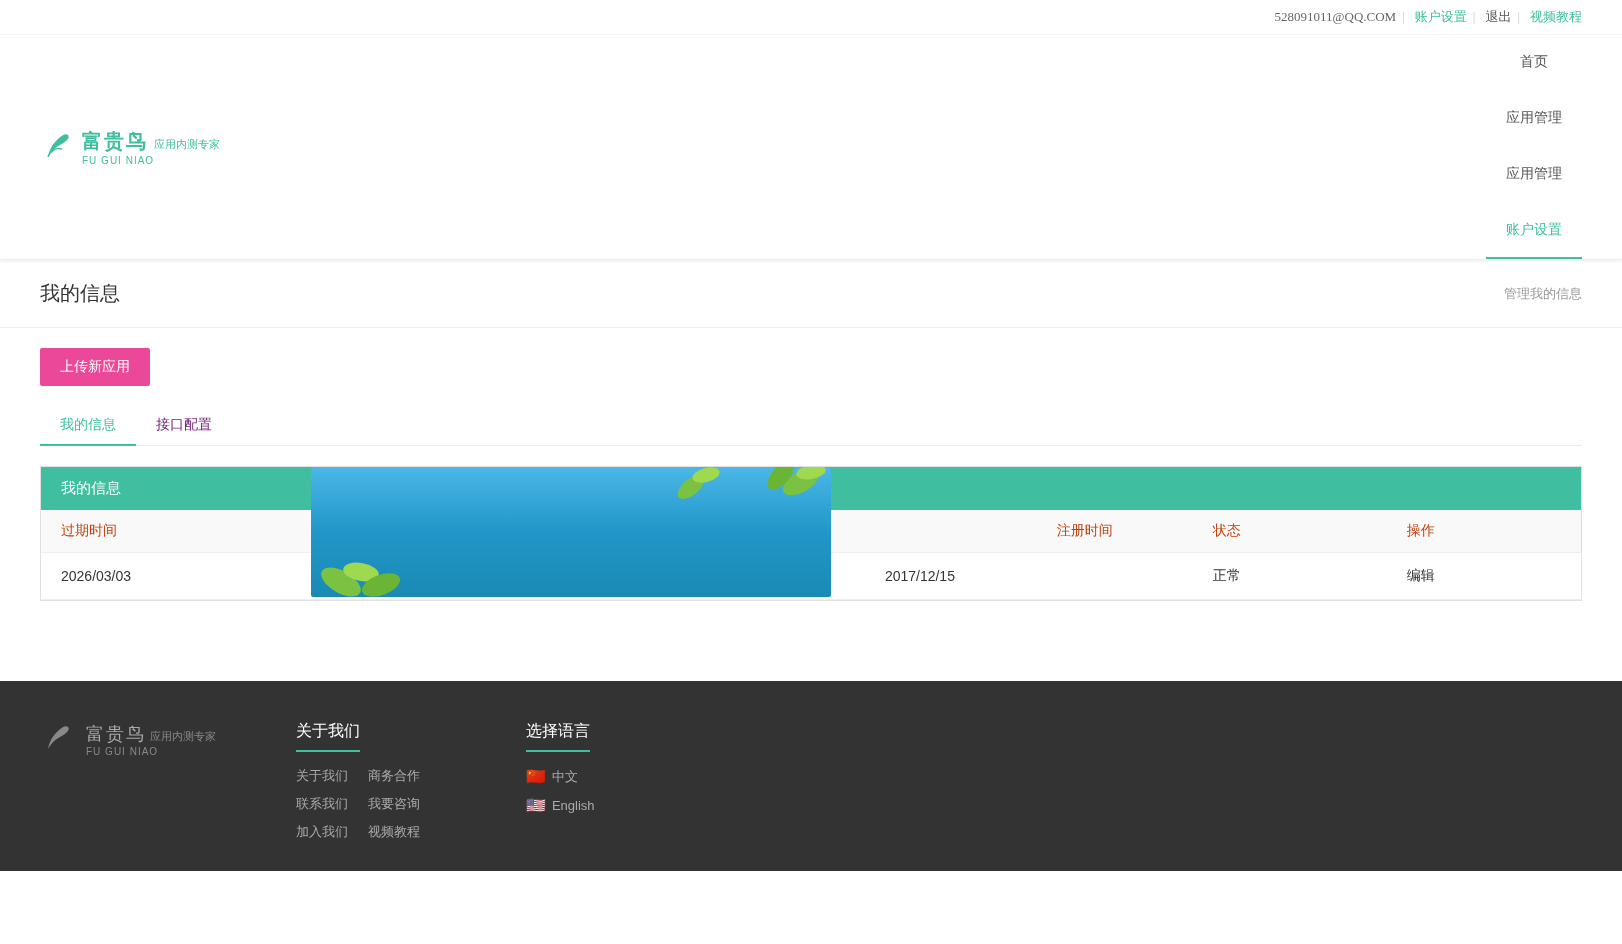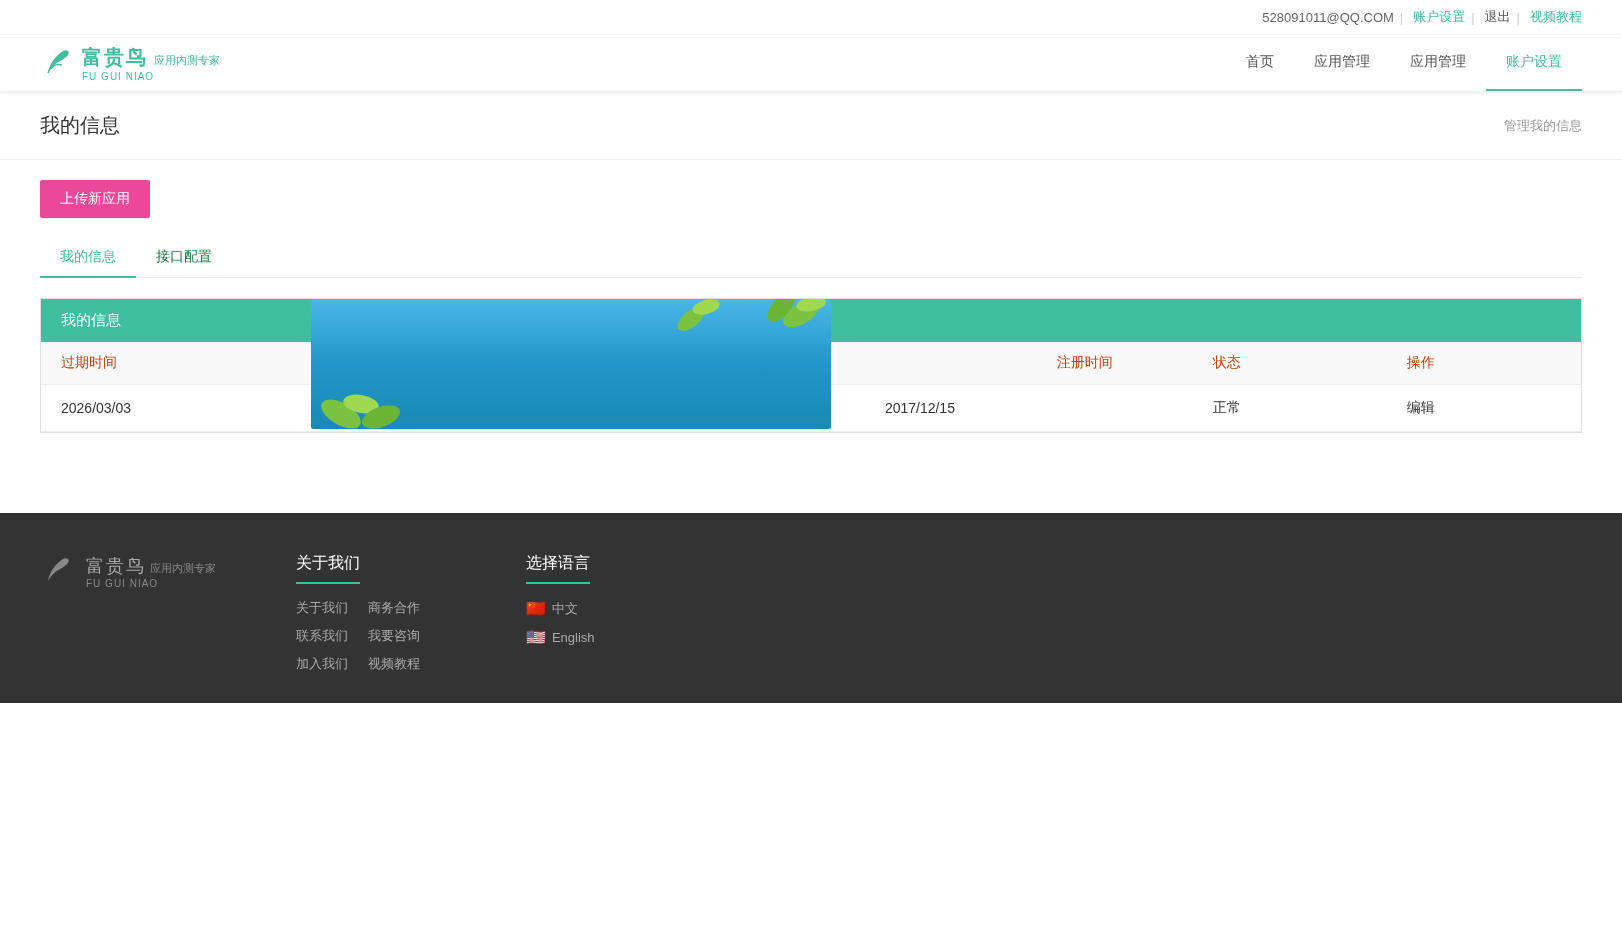--- a/index.html
+++ b/index.html
@@ -29,20 +29,21 @@
       display: flex;
       justify-content: flex-end;
       align-items: center;
       padding: 8px 40px;
       font-size: 13px;
       color: #666;
       border-bottom: 1px solid #f5f5f5;
     }
     .top-user-bar span, .top-user-bar a {
       margin-left: 4px;
+      font-family: Liberation Serif, serif;
     }
     .top-user-bar a {
       color: #3fbf9f;
       cursor: pointer;
       text-decoration: none;
     }
     .top-user-bar .pipe {
       color: #ccc;
       margin: 0 6px;
     }
@@ -56,20 +57,21 @@
     .logo-wrap {
       display: flex;
       align-items: center;
       margin-right: 60px;
     }
     .nav-links {
       display: flex;
       align-items: center;
       gap: 0;
       margin-left: auto;
+      flex-direction: column;
     }
     .nav-link {
       padding: 18px 20px;
       color: #555;
       cursor: pointer;
       font-size: 14px;
       border-bottom: 2px solid transparent;
       white-space: nowrap;
     }
     .nav-link.active {
@@ -113,21 +115,21 @@
     
     .tabs {
       display: flex;
       border-bottom: 1px solid #eee;
       margin-bottom: 0;
     }
     .tab {
       padding: 10px 20px;
       cursor: pointer;
       font-size: 14px;
-      color: #15803d;
+      color: #701a75;
       border-bottom: 2px solid transparent;
       margin-bottom: -1px;
     }
     .tab.active {
       color: #3fbf9f;
       border-bottom: 2px solid #3fbf9f;
     }
 
     
     .info-card {

